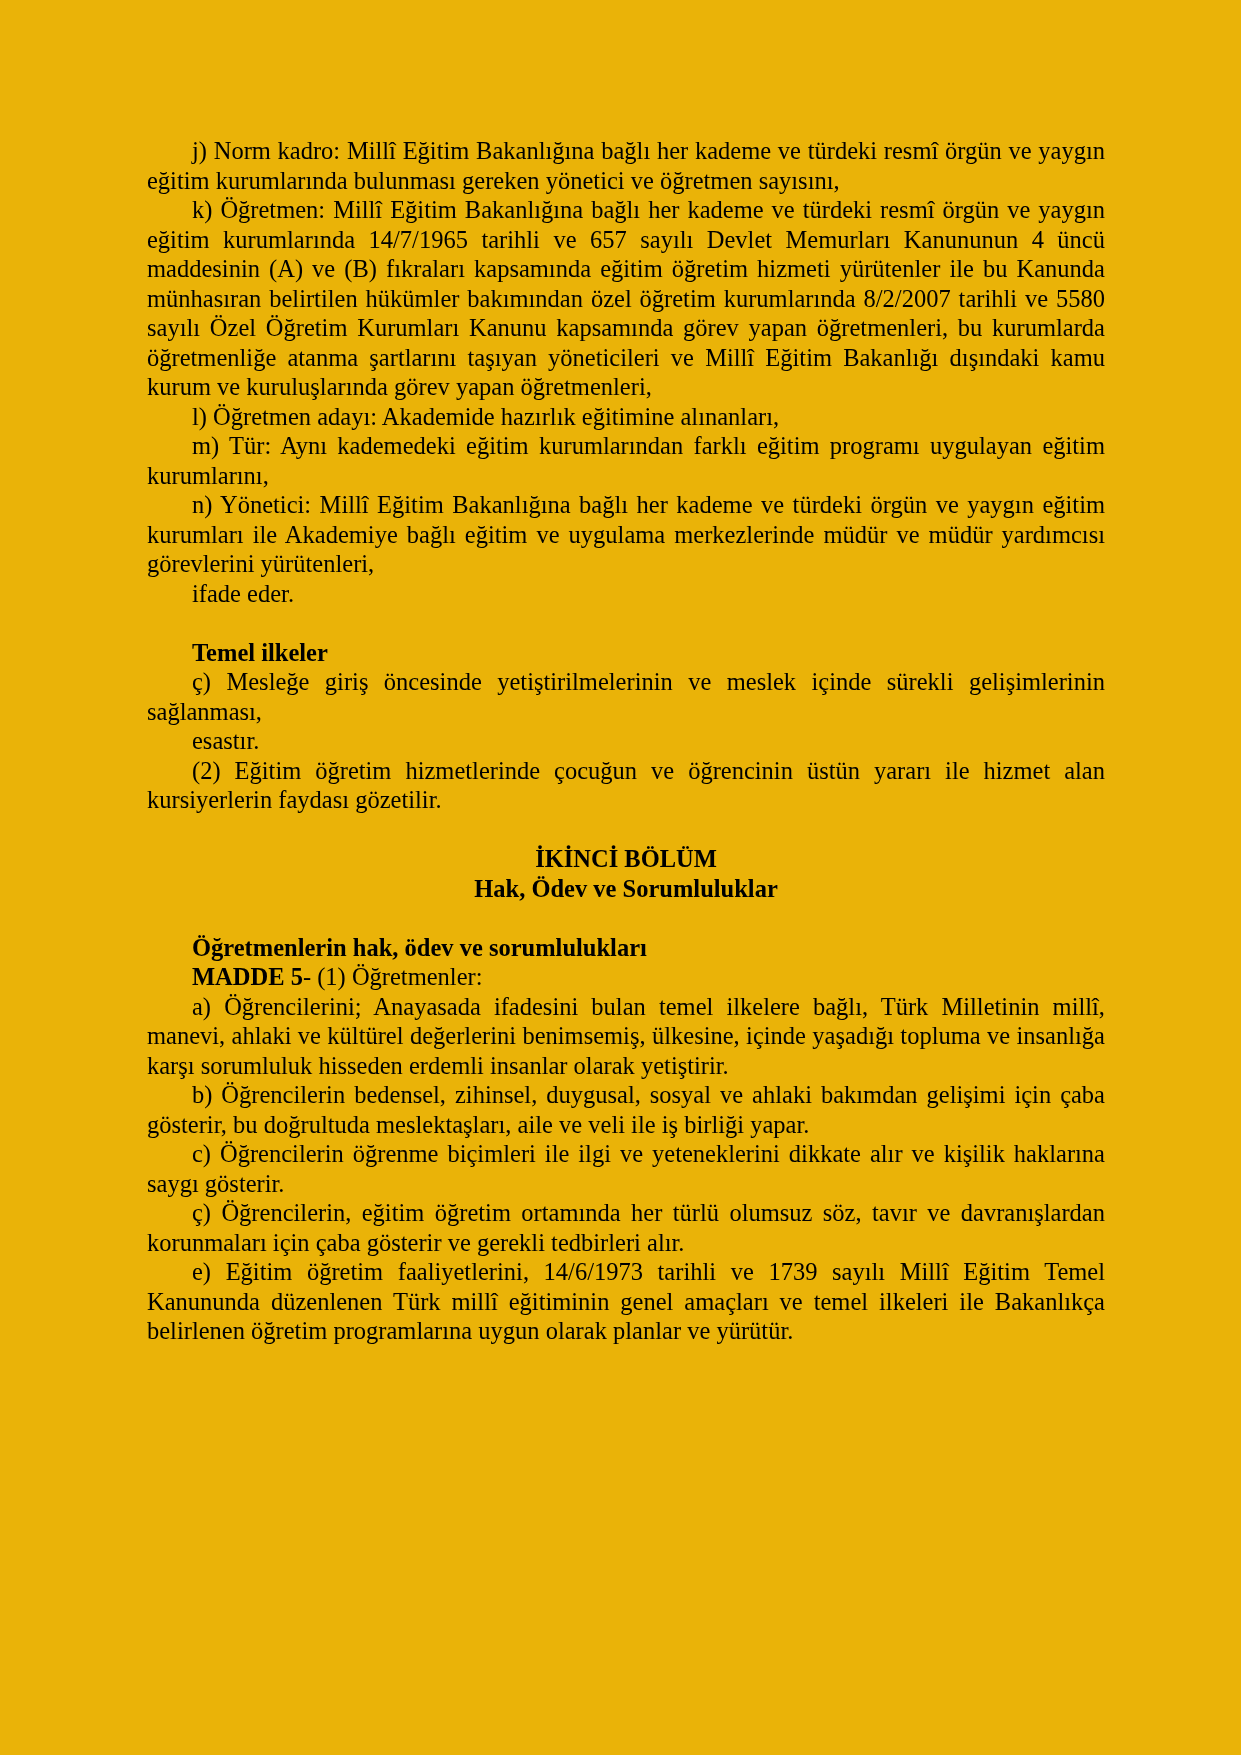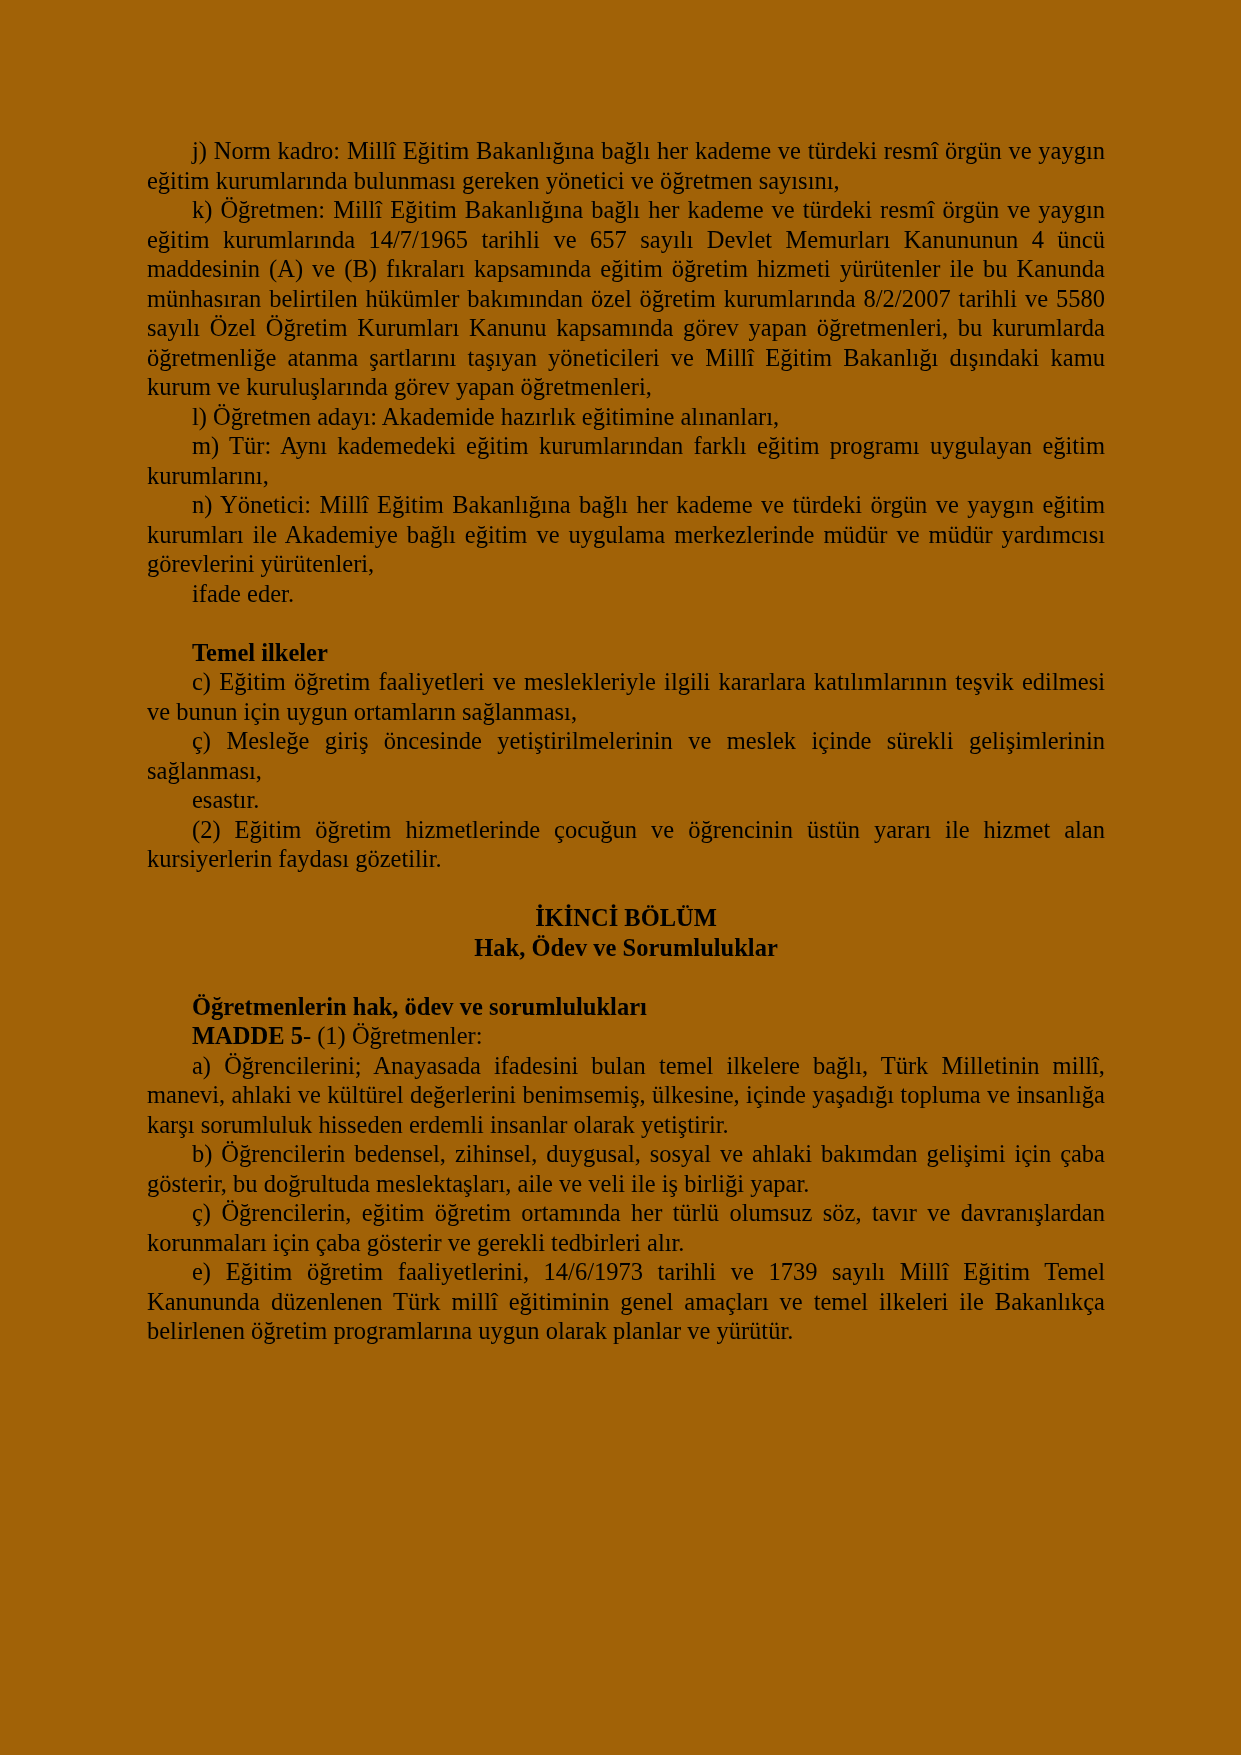--- a/index.html
+++ b/index.html
@@ -7,21 +7,21 @@
     padding: 0;
     background: #ffffff;
   }
   .page {
     position: relative;
     box-sizing: border-box;
     width: 1241px;
     height: 1755px;
     margin: 0;
     padding: 136px 136px 40px 147px;
-    background: #a16207;
+    background: #eab308;
     color: #000000;
     font-family: "Liberation Serif", "DejaVu Serif", serif;
     font-size: 24.5px;
     line-height: 29.5px;
     overflow: hidden;
   }
   .para {
     margin: 0;
     padding: 0;
   }
@@ -54,28 +54,28 @@
 <div class="page">
   <div>
       <p class="para body"><span>j) Norm kadro: Millî Eğitim Bakanlığına bağlı her kademe ve türdeki resmî örgün ve yaygın eğitim kurumlarında bulunması gereken yönetici ve öğretmen sayısını,</span></p>
       <p class="para body"><span>k) Öğretmen: Millî Eğitim Bakanlığına bağlı her kademe ve türdeki resmî örgün ve yaygın eğitim kurumlarında 14/7/1965 tarihli ve 657 sayılı Devlet Memurları Kanununun 4 üncü maddesinin (A) ve (B) fıkraları kapsamında eğitim öğretim hizmeti yürütenler ile bu Kanunda münhasıran belirtilen hükümler bakımından özel öğretim kurumlarında 8/2/2007 tarihli ve 5580 sayılı Özel Öğretim Kurumları Kanunu kapsamında görev yapan öğretmenleri, bu kurumlarda öğretmenliğe atanma şartlarını taşıyan yöneticileri ve Millî Eğitim Bakanlığı dışındaki kamu kurum ve kuruluşlarında görev yapan öğretmenleri,</span></p>
       <p class="para body"><span>l) Öğretmen adayı: Akademide hazırlık eğitimine alınanları,</span></p>
       <p class="para body"><span>m) Tür: Aynı kademedeki eğitim kurumlarından farklı eğitim programı uygulayan eğitim kurumlarını,</span></p>
       <p class="para body"><span>n) Yönetici: Millî Eğitim Bakanlığına bağlı her kademe ve türdeki örgün ve yaygın eğitim kurumları ile Akademiye bağlı eğitim ve uygulama merkezlerinde müdür ve müdür yardımcısı görevlerini yürütenleri,</span></p>
       <p class="para body"><span>ifade eder.</span></p>
       <p class="para spacer"></p>
       <p class="para heading"><span class="bold">Temel ilkeler</span></p>
-      <p class="para body"><span>c) Eğitim öğretim faaliyetleri ve meslekleriyle ilgili kararlara katılımlarının teşvik edilmesi ve bunun için uygun ortamların sağlanması,</span></p>
       <p class="para body"><span>ç) Mesleğe giriş öncesinde yetiştirilmelerinin ve meslek içinde sürekli gelişimlerinin sağlanması,</span></p>
       <p class="para body"><span>esastır.</span></p>
       <p class="para body"><span>(2) Eğitim öğretim hizmetlerinde çocuğun ve öğrencinin üstün yararı ile hizmet alan kursiyerlerin faydası gözetilir.</span></p>
       <p class="para spacer"></p>
       <p class="para center"><span class="bold">İKİNCİ BÖLÜM</span></p>
       <p class="para center"><span class="bold">Hak, Ödev ve Sorumluluklar</span></p>
       <p class="para spacer"></p>
       <p class="para heading"><span class="bold">Öğretmenlerin hak, ödev ve sorumlulukları</span></p>
       <p class="para body"><span class="bold">MADDE 5</span><span>- (1) Öğretmenler:</span></p>
       <p class="para body"><span>a) Öğrencilerini; Anayasada ifadesini bulan temel ilkelere bağlı, Türk Milletinin millî, manevi, ahlaki ve kültürel değerlerini benimsemiş, ülkesine, içinde yaşadığı topluma ve insanlığa karşı sorumluluk hisseden erdemli insanlar olarak yetiştirir.</span></p>
       <p class="para body"><span>b) Öğrencilerin bedensel, zihinsel, duygusal, sosyal ve ahlaki bakımdan gelişimi için çaba gösterir, bu doğrultuda meslektaşları, aile ve veli ile iş birliği yapar.</span></p>
+      <p class="para body"><span>c) Öğrencilerin öğrenme biçimleri ile ilgi ve yeteneklerini dikkate alır ve kişilik haklarına saygı gösterir.</span></p>
       <p class="para body"><span>ç) Öğrencilerin, eğitim öğretim ortamında her türlü olumsuz söz, tavır ve davranışlardan korunmaları için çaba gösterir ve gerekli tedbirleri alır.</span></p>
       <p class="para body"><span>e) Eğitim öğretim faaliyetlerini, 14/6/1973 tarihli ve 1739 sayılı Millî Eğitim Temel Kanununda düzenlenen Türk millî eğitiminin genel amaçları ve temel ilkeleri ile Bakanlıkça belirlenen öğretim programlarına uygun olarak planlar ve yürütür.</span></p>
     </div>
 </div>
 
 </body></html>

